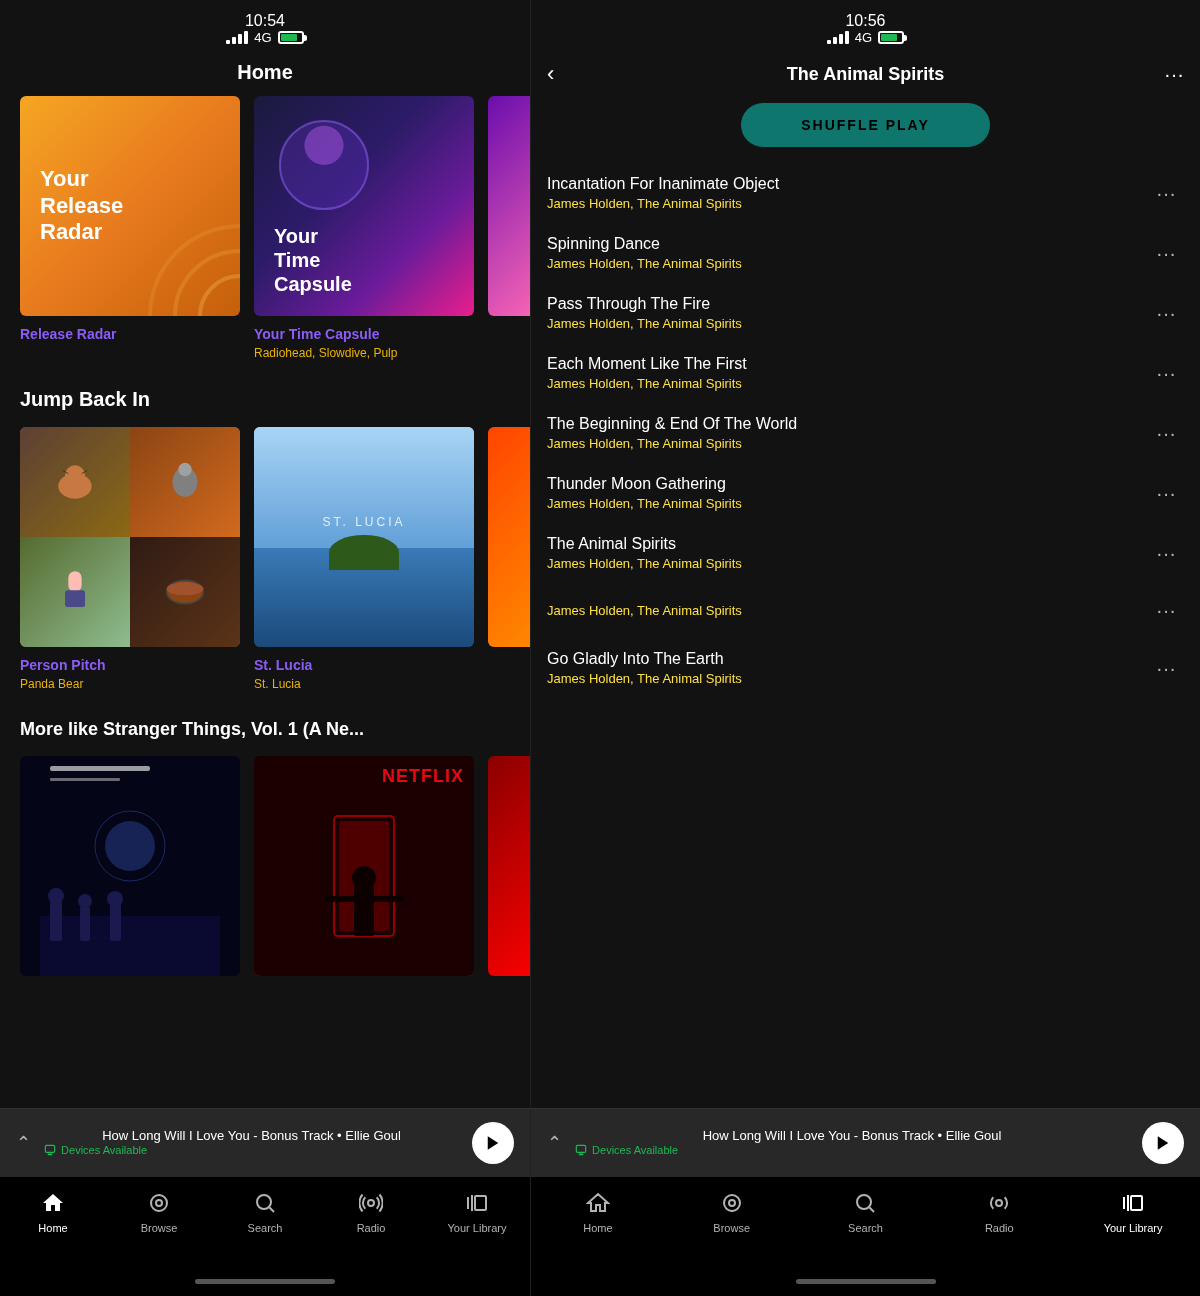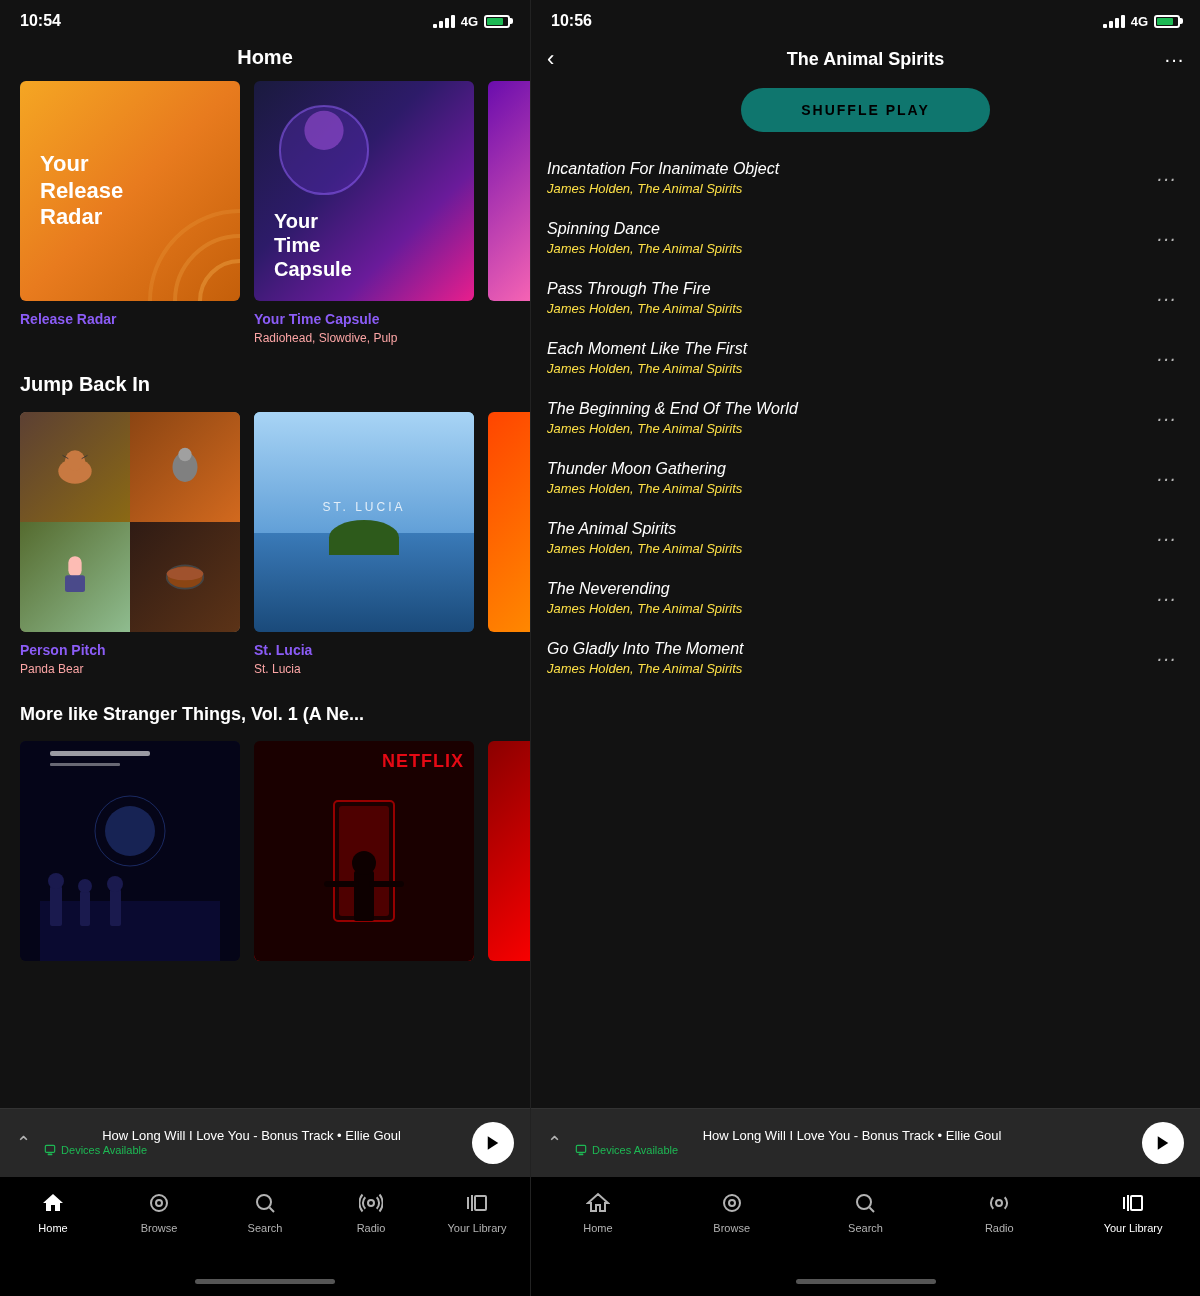--- a/index.html
+++ b/index.html
@@ -36,22 +36,23 @@
     }
 
     
     .status-bar {
       display: flex;
       justify-content: space-between;
       align-items: center;
       padding: 12px 20px 8px;
       color: #fff;
       font-size: 16px;
-      font-weight: 700;
+      font-weight: 400;
       flex-shrink: 0;
+      flex-direction: column;
     }
     .status-icons {
       display: flex;
       align-items: center;
       gap: 6px;
       font-size: 13px;
       justify-content: flex-end;
     }
     .battery-icon {
       width: 26px;
@@ -135,21 +136,21 @@
       overflow: hidden;
       margin-bottom: 10px;
     }
     .card-title {
       color: #8b5cf6;
       font-size: 14px;
       font-weight: 600;
       margin-bottom: 4px;
     }
     .card-subtitle {
-      color: #fca5a5;
+      color: #eab308;
       font-size: 12px;
     }
 
     
     .release-radar-bg {
       width: 100%;
       height: 100%;
       background: linear-gradient(135deg, #f5a623 0%, #e87b1e 50%, #c45f0a 100%);
       display: flex;
       flex-direction: column;
@@ -398,21 +399,20 @@
       overflow-y: auto;
       overflow-x: hidden;
     }
     .track-list::-webkit-scrollbar { display: none; }
 
     .track-item {
       display: flex;
       align-items: center;
       padding: 12px 16px;
       cursor: pointer;
-      font-style: italic;
     }
     .track-info {
       flex: 1;
       overflow: hidden;
     }
     .track-name {
       color: #fff;
       font-size: 16px;
       font-weight: 400;
       margin-bottom: 3px;
@@ -779,28 +779,27 @@
     </div>
     <div class="track-item">
       <div class="track-info">
         <div class="track-name">The Animal Spirits</div>
         <div class="track-artist">James Holden, The Animal Spirits</div>
       </div>
       <span class="track-more">···</span>
     </div>
     <div class="track-item">
       <div class="track-info">
-        <div class="track-name">The Neverending</div>
         <div class="track-artist">James Holden, The Animal Spirits</div>
       </div>
       <span class="track-more">···</span>
     </div>
     <div class="track-item">
       <div class="track-info">
-        <div class="track-name">Go Gladly Into The Moment</div>
+        <div class="track-name">Go Gladly Into The Earth</div>
         <div class="track-artist">James Holden, The Animal Spirits</div>
       </div>
       <span class="track-more">···</span>
     </div>
   </div>
 
   <div class="now-playing-bar">
     <span class="np-chevron">⌃</span>
     <div class="np-info">
       <div class="np-title">How Long Will I Love You - Bonus Track • Ellie Goul</div>

